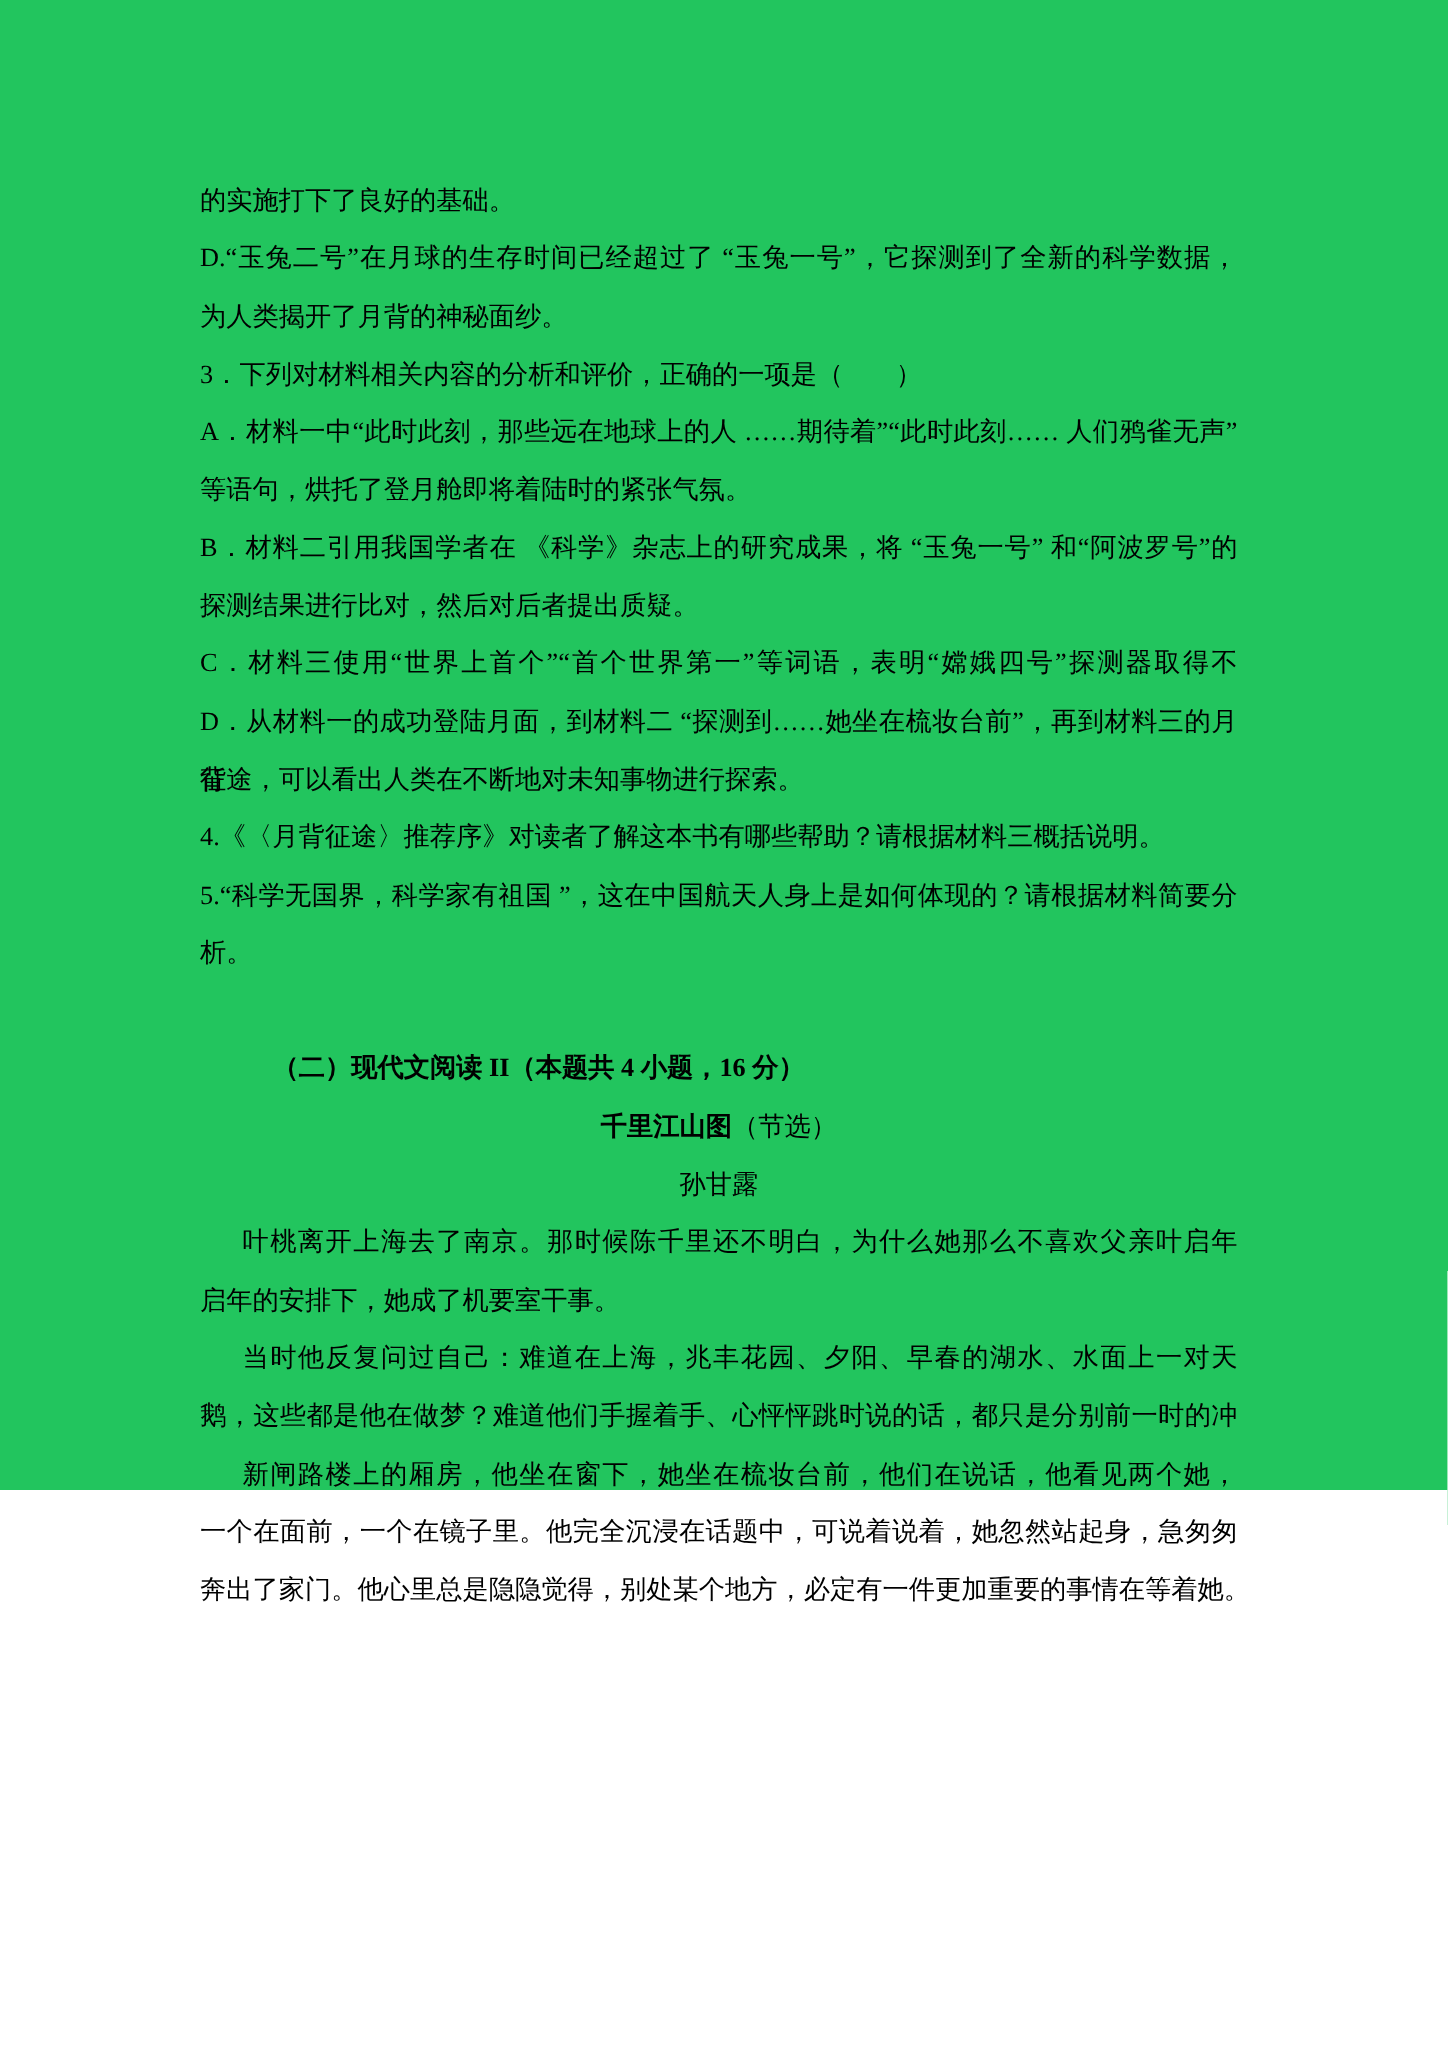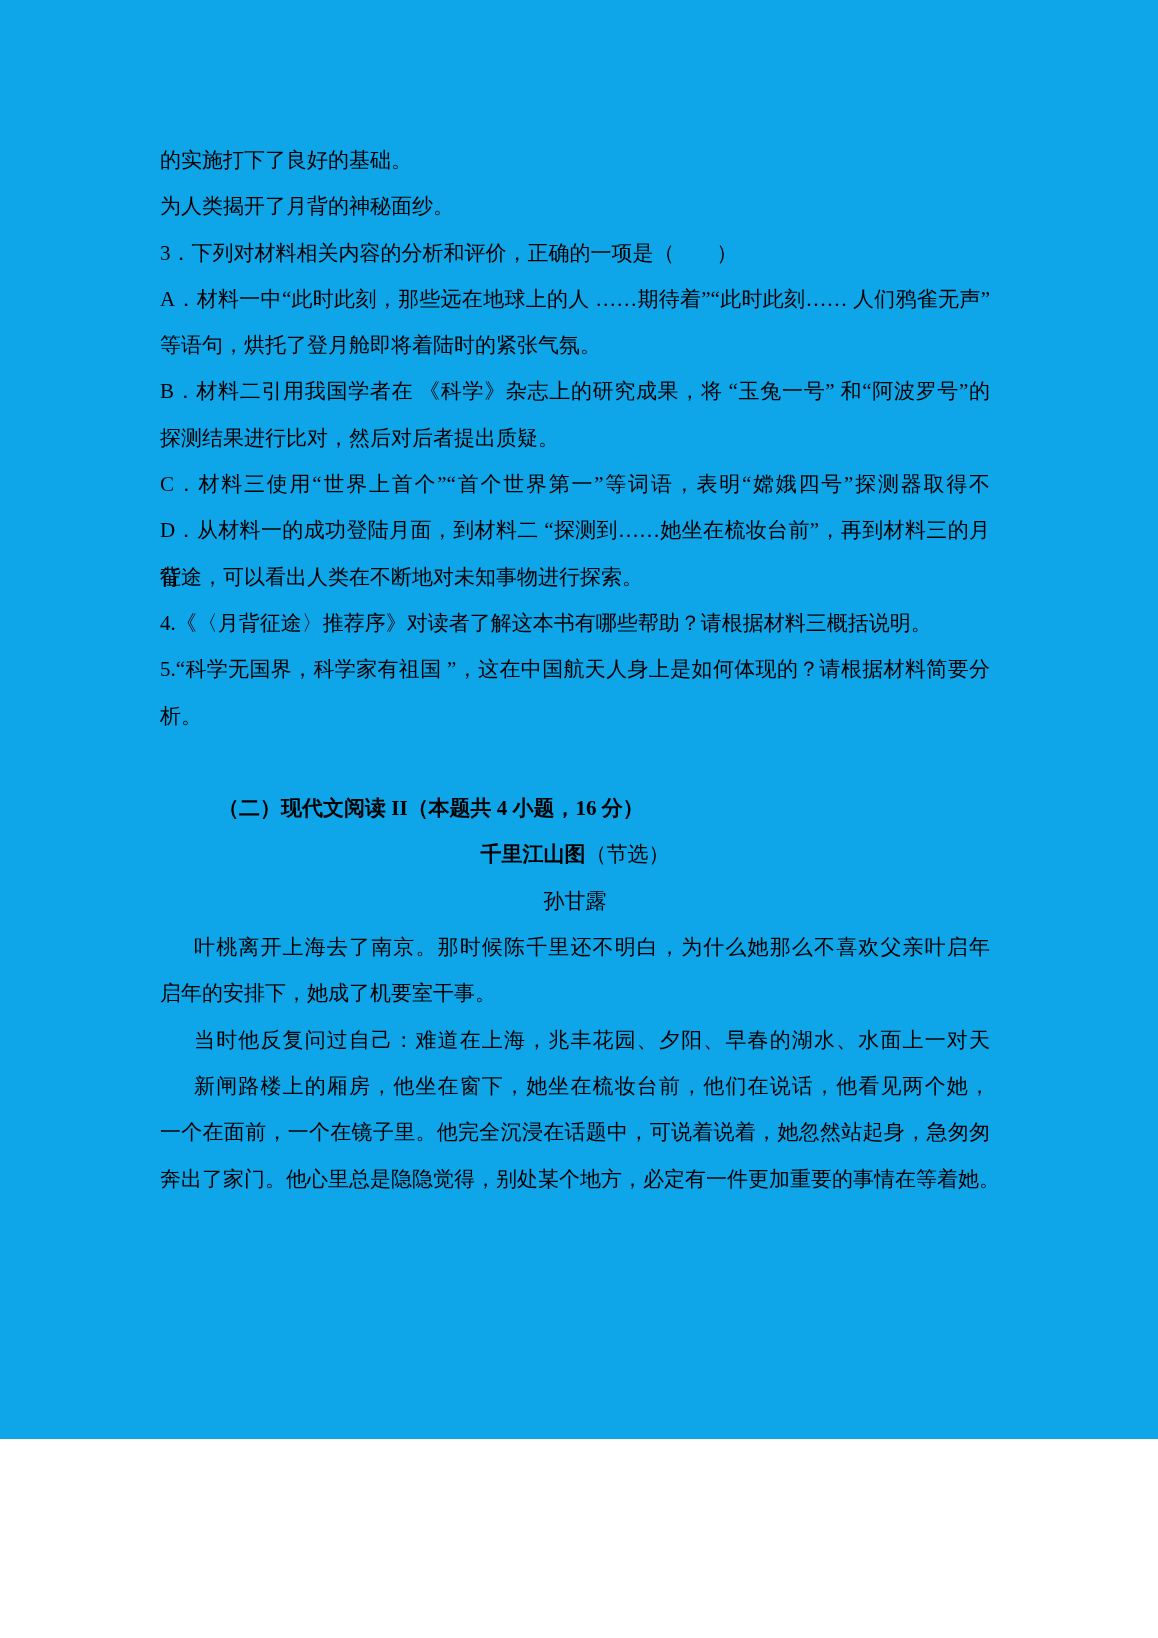--- a/index.html
+++ b/index.html
@@ -11,22 +11,22 @@
     width: 1158px;
     height: 1638px;
     position: relative;
     font-family: "Liberation Serif", "DejaVu Serif", serif;
     color: #000000;
   }
   .page {
     position: absolute;
     left: 0; top: 0;
     width: 1158px;
-    height: 1439px;
-    background: #0ea5e9;
+    height: 1192px;
+    background: #22c55e;
   }
   .content {
     position: absolute;
     left: 160px;
     top: 137px;
     width: 830px;
   }
   .line {
     height: 46.3px;
     line-height: 46.3px;
@@ -54,20 +54,21 @@
   }
 </style>
 </head>
 <body>
 
 <div class="page">
   <div class="content">
 
     <div class="line">的实施打下了良好的基础。</div>
 
+    <div class="line stretch">D.“玉兔二号”在月球的生存时间已经超过了 “玉兔一号”，它探测到了全新的科学数据，</div>
     <div class="line">为人类揭开了月背的神秘面纱。</div>
 
     <div class="line">3．下列对材料相关内容的分析和评价，正确的一项是（　　）</div>
 
     <div class="line stretch">A．材料一中“此时此刻，那些远在地球上的人 ……期待着”“此时此刻…… 人们鸦雀无声”</div>
     <div class="line">等语句，烘托了登月舱即将着陆时的紧张气氛。</div>
 
     <div class="line stretch">B．材料二引用我国学者在 《科学》杂志上的研究成果，将 “玉兔一号” 和“阿波罗号”的</div>
     <div class="line">探测结果进行比对，然后对后者提出质疑。</div>
 
@@ -89,19 +90,20 @@
     <div class="line center">
       <span class="bold">千里江山图</span><span>（节选）</span>
     </div>
 
     <div class="line center">孙甘露</div>
 
     <div class="line stretch indent">叶桃离开上海去了南京。那时候陈千里还不明白，为什么她那么不喜欢父亲叶启年</div>
     <div class="line">启年的安排下，她成了机要室干事。</div>
 
     <div class="line stretch indent">当时他反复问过自己：难道在上海，兆丰花园、夕阳、早春的湖水、水面上一对天</div>
+    <div class="line stretch">鹅，这些都是他在做梦？难道他们手握着手、心怦怦跳时说的话，都只是分别前一时的冲</div>
 
     <div class="line stretch indent">新闸路楼上的厢房，他坐在窗下，她坐在梳妆台前，他们在说话，他看见两个她，</div>
     <div class="line stretch">一个在面前，一个在镜子里。他完全沉浸在话题中，可说着说着，她忽然站起身，急匆匆</div>
     <div class="line">奔出了家门。他心里总是隐隐觉得，别处某个地方，必定有一件更加重要的事情在等着她。</div>
 
   </div>
 </div>
 
 </body></html>

